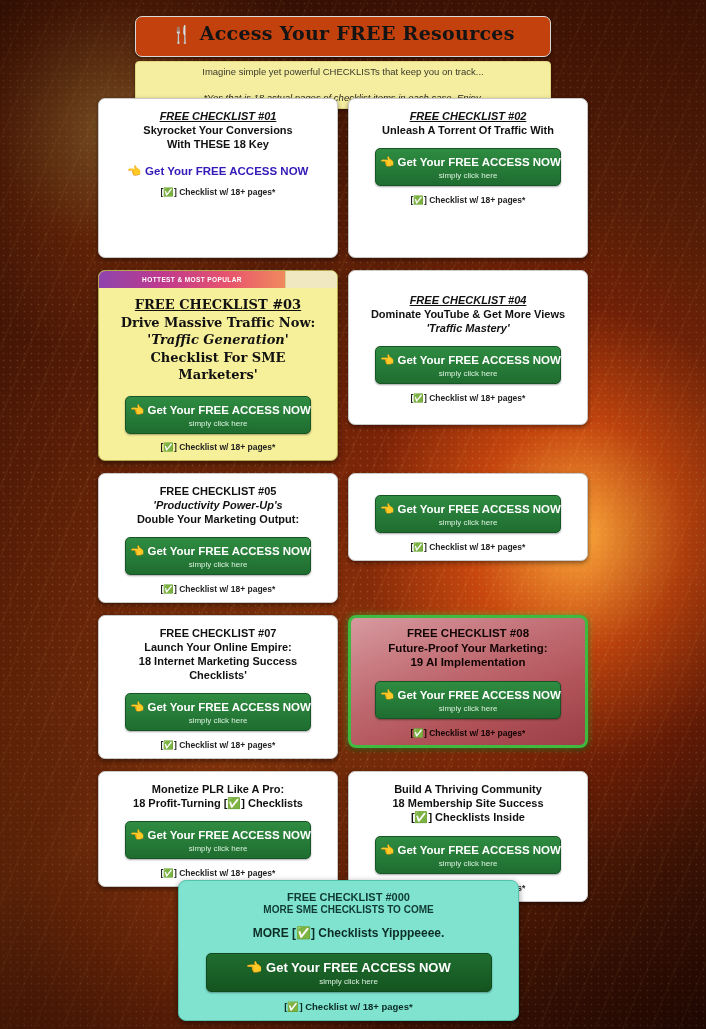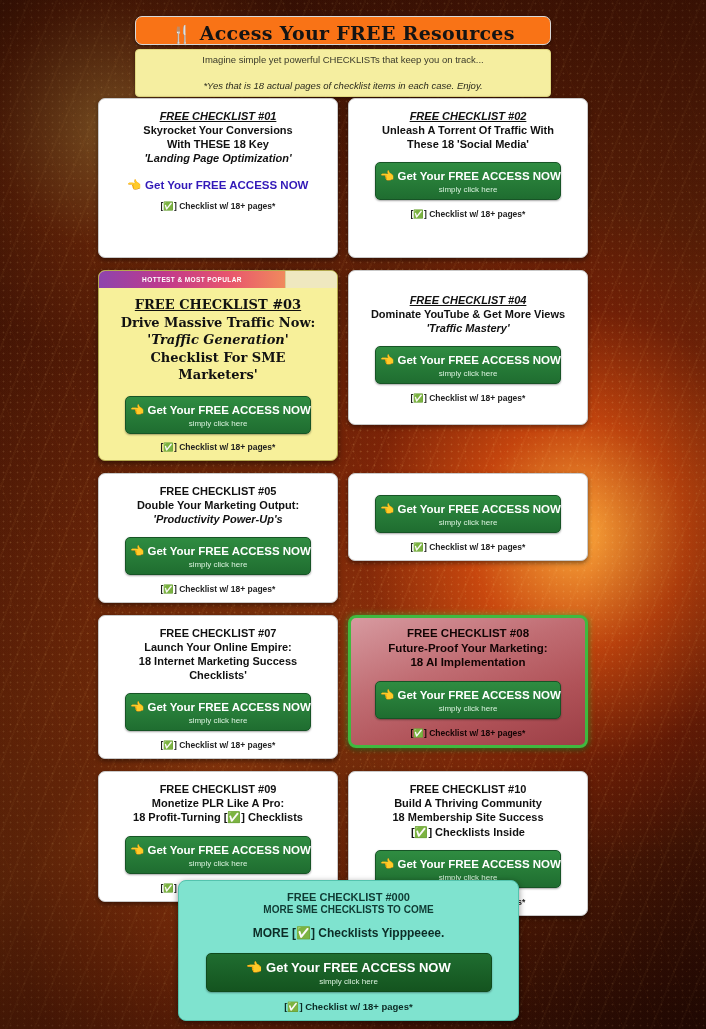--- a/index.html
+++ b/index.html
@@ -57,25 +57,25 @@
   }
 
   
   .header-wrap {
     position: absolute;
     top: 16px;
     left: 135px;
     width: 416px;
   }
   .header-title {
-    background: #f97316;
+    background: #c2410c;
     border: 1px solid #d8d8d8;
     border-radius: 7px;
     text-align: center;
-    padding: 5px 6px 0 6px;
+    padding: 5px 6px 12px 6px;
     font-size: 19px;
     font-weight: bold;
     font-family: "DejaVu Serif", serif;
     color: #141414;
     letter-spacing: 0.3px;
     box-shadow: 0 1px 3px rgba(0,0,0,0.45);
   }
   .header-title .util { font-family: "DejaVu Sans", sans-serif; font-size: 17px; }
   .header-sub {
     margin-top: 4px;
@@ -314,37 +314,35 @@
   </div>
 
   <div class="grid">
 
     <div class="row">
       <div class="card tall">
         <div class="card-title">
           <span class="l num">FREE CHECKLIST #01</span>
           <span class="l">Skyrocket Your Conversions</span>
           <span class="l">With THESE 18 Key</span>
-          <span class="l em">'Landing Page Optimization'</span>
         </div>
         <a class="link-cta">
           <span>👈</span>
           <span>Get Your FREE ACCESS NOW</span>
         </a>
         <div class="foot">
           [<span class="chk">✅</span>]
           <span>Checklist w/ 18+ pages*</span>
         </div>
       </div>
 
       <div class="card tall">
         <div class="card-title">
           <span class="l num">FREE CHECKLIST #02</span>
           <span class="l">Unleash A Torrent Of Traffic With</span>
-          <span class="l">These 18 'Social Media'</span>
         </div>
         <div class="cta">
           <span class="cta-main">
             <span class="hand">👈</span>
             <span>Get Your FREE ACCESS NOW</span>
           </span>
           <span class="cta-sub">simply click here</span>
         </div>
         <div class="foot">
           [<span class="chk">✅</span>]
@@ -399,22 +397,22 @@
           [<span class="chk">✅</span>]
           <span>Checklist w/ 18+ pages*</span>
         </div>
       </div>
     </div>
 
     <div class="row">
       <div class="card">
         <div class="card-title">
           <span class="l">FREE CHECKLIST #05</span>
+          <span class="l em">'Productivity Power-Up's</span>
           <span class="l">Double Your Marketing Output:</span>
-          <span class="l em">'Productivity Power-Up's</span>
         </div>
         <div class="cta">
           <span class="cta-main">
             <span class="hand">👈</span>
             <span>Get Your FREE ACCESS NOW</span>
           </span>
           <span class="cta-sub">simply click here</span>
         </div>
         <div class="foot">
           [<span class="chk">✅</span>]
@@ -454,59 +452,57 @@
         <div class="foot">
           [<span class="chk">✅</span>]
           <span>Checklist w/ 18+ pages*</span>
         </div>
       </div>
 
       <div class="card-hot">
         <div class="card-title">
           <span class="l">FREE CHECKLIST #08</span>
           <span class="l">Future-Proof Your Marketing:</span>
-          <span class="l">18 AI Implementation</span>
+          <span class="l">19 AI Implementation</span>
         </div>
         <div class="cta">
           <span class="cta-main">
             <span class="hand">👈</span>
             <span>Get Your FREE ACCESS NOW</span>
           </span>
           <span class="cta-sub">simply click here</span>
         </div>
         <div class="foot">
           [<span class="chk">✅</span>]
           <span>Checklist w/ 18+ pages*</span>
         </div>
       </div>
     </div>
 
     <div class="row">
       <div class="card" style="min-height:108px;">
         <div class="card-title">
-          <span class="l">FREE CHECKLIST #09</span>
           <span class="l">Monetize PLR Like A Pro:</span>
           <span class="l">18 Profit-Turning [<span class="chk">✅</span>] Checklists</span>
         </div>
         <div class="cta">
           <span class="cta-main">
             <span class="hand">👈</span>
             <span>Get Your FREE ACCESS NOW</span>
           </span>
           <span class="cta-sub">simply click here</span>
         </div>
         <div class="foot">
           [<span class="chk">✅</span>]
           <span>Checklist w/ 18+ pages*</span>
         </div>
       </div>
 
       <div class="card">
         <div class="card-title">
-          <span class="l">FREE CHECKLIST #10</span>
           <span class="l">Build A Thriving Community</span>
           <span class="l">18 Membership Site Success</span>
           <span class="l">[<span class="chk">✅</span>] Checklists Inside</span>
         </div>
         <div class="cta">
           <span class="cta-main">
             <span class="hand">👈</span>
             <span>Get Your FREE ACCESS NOW</span>
           </span>
           <span class="cta-sub">simply click here</span>

